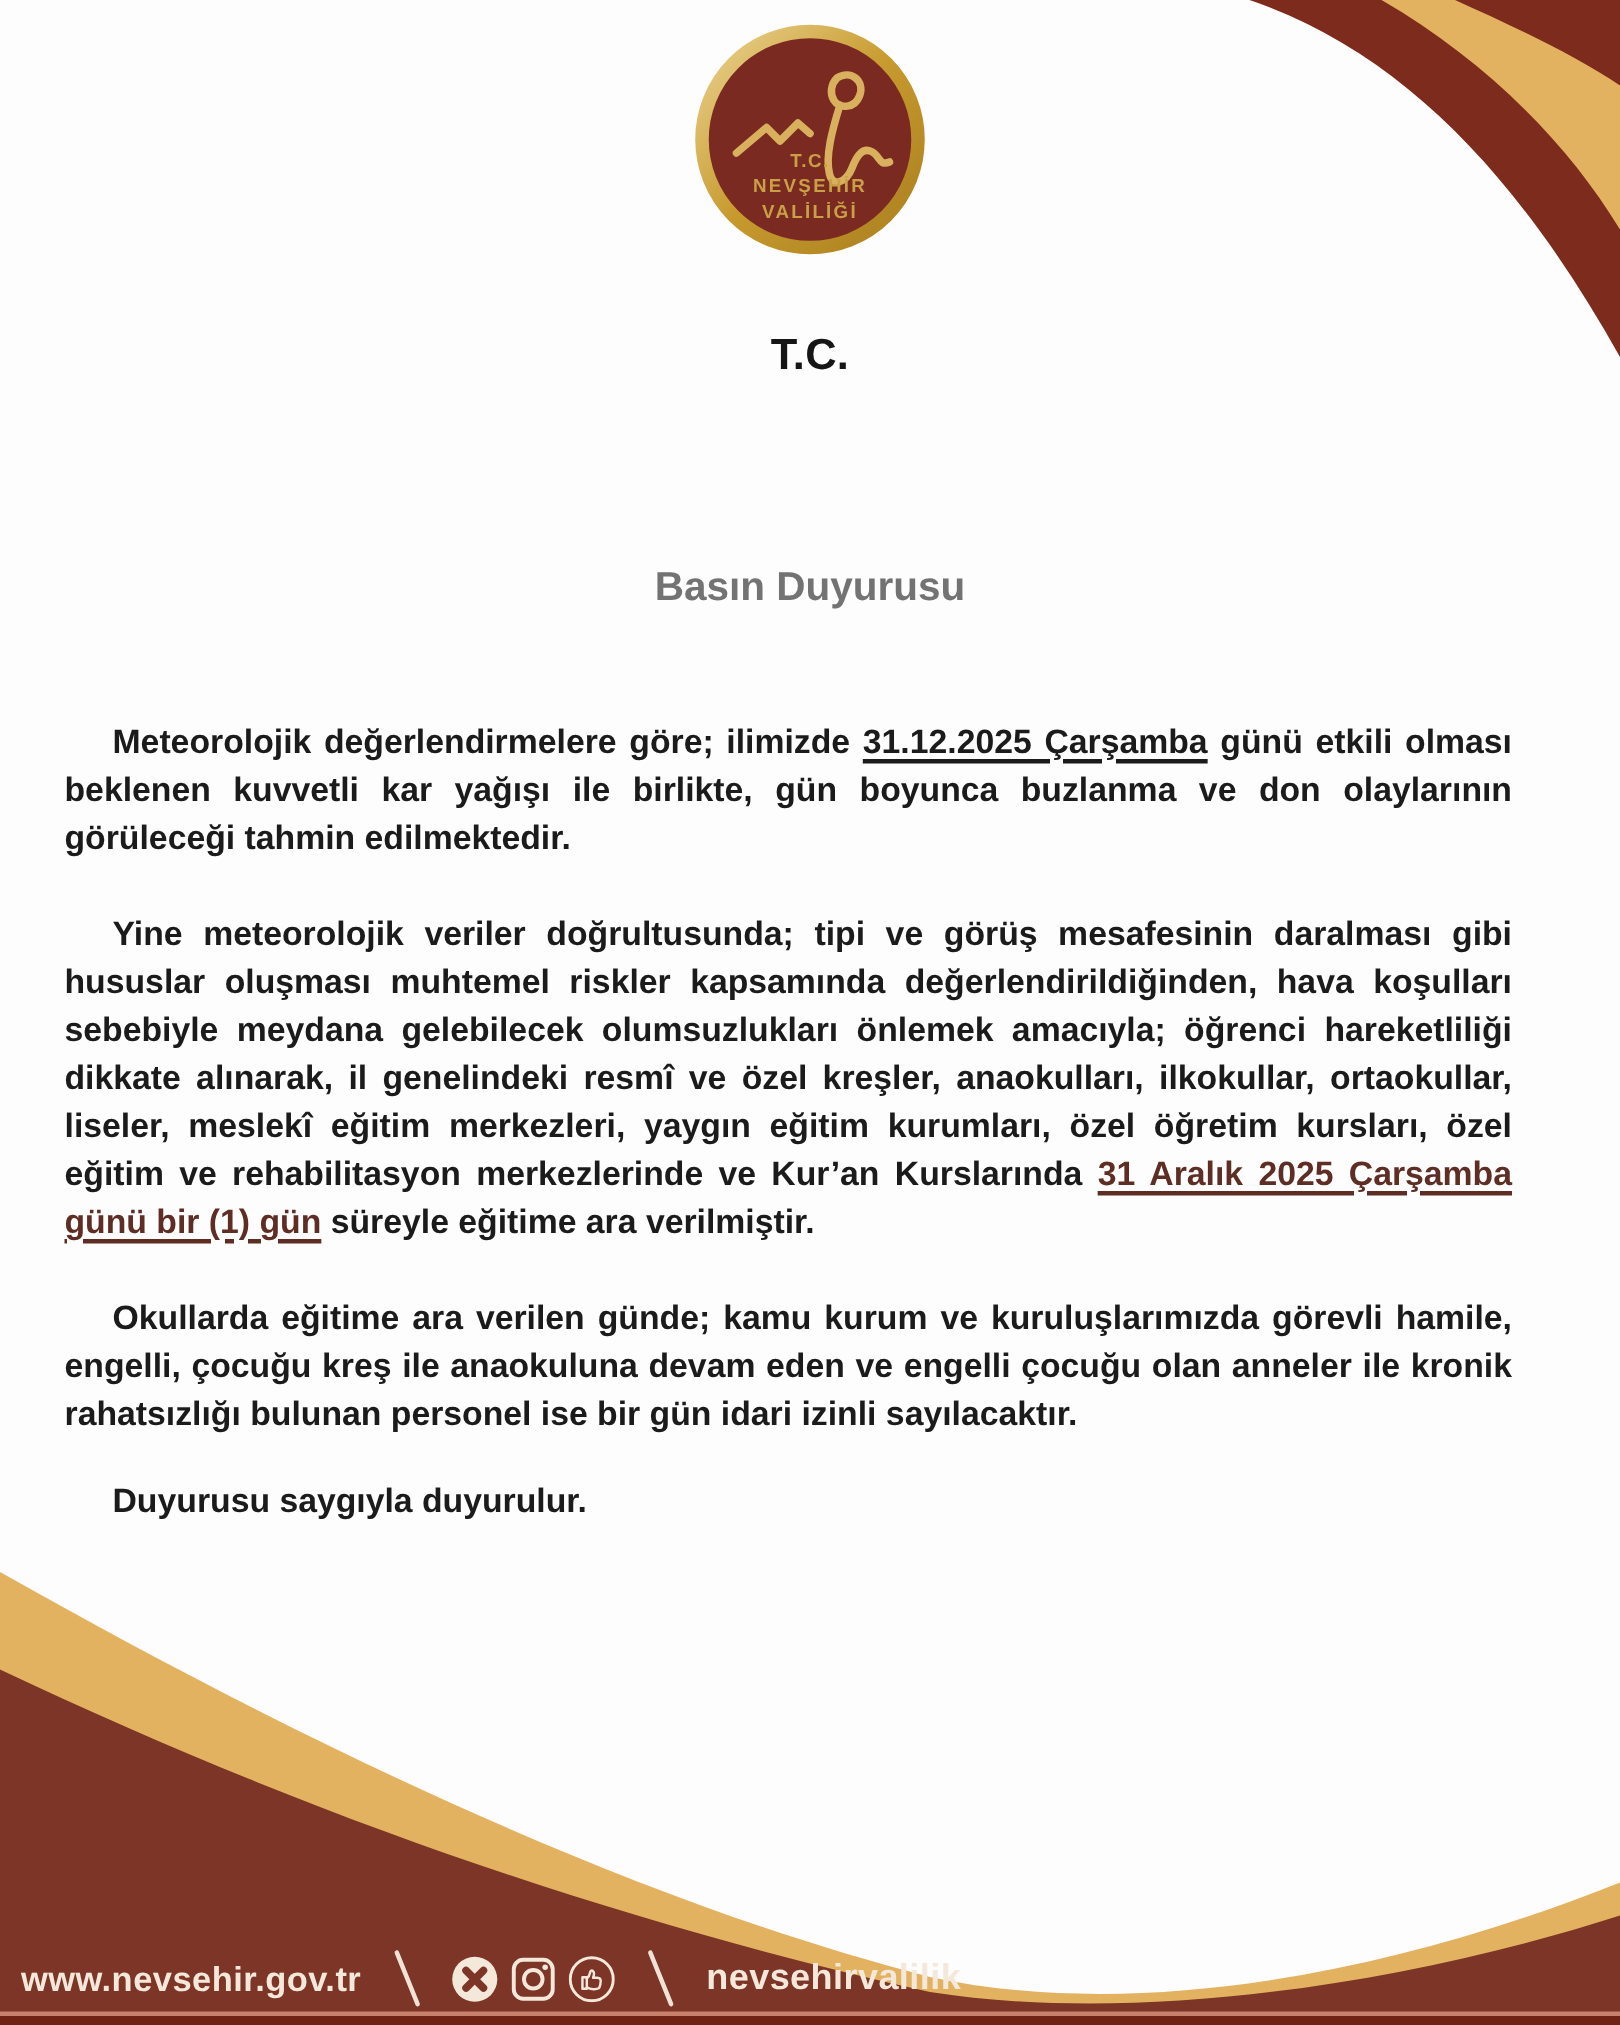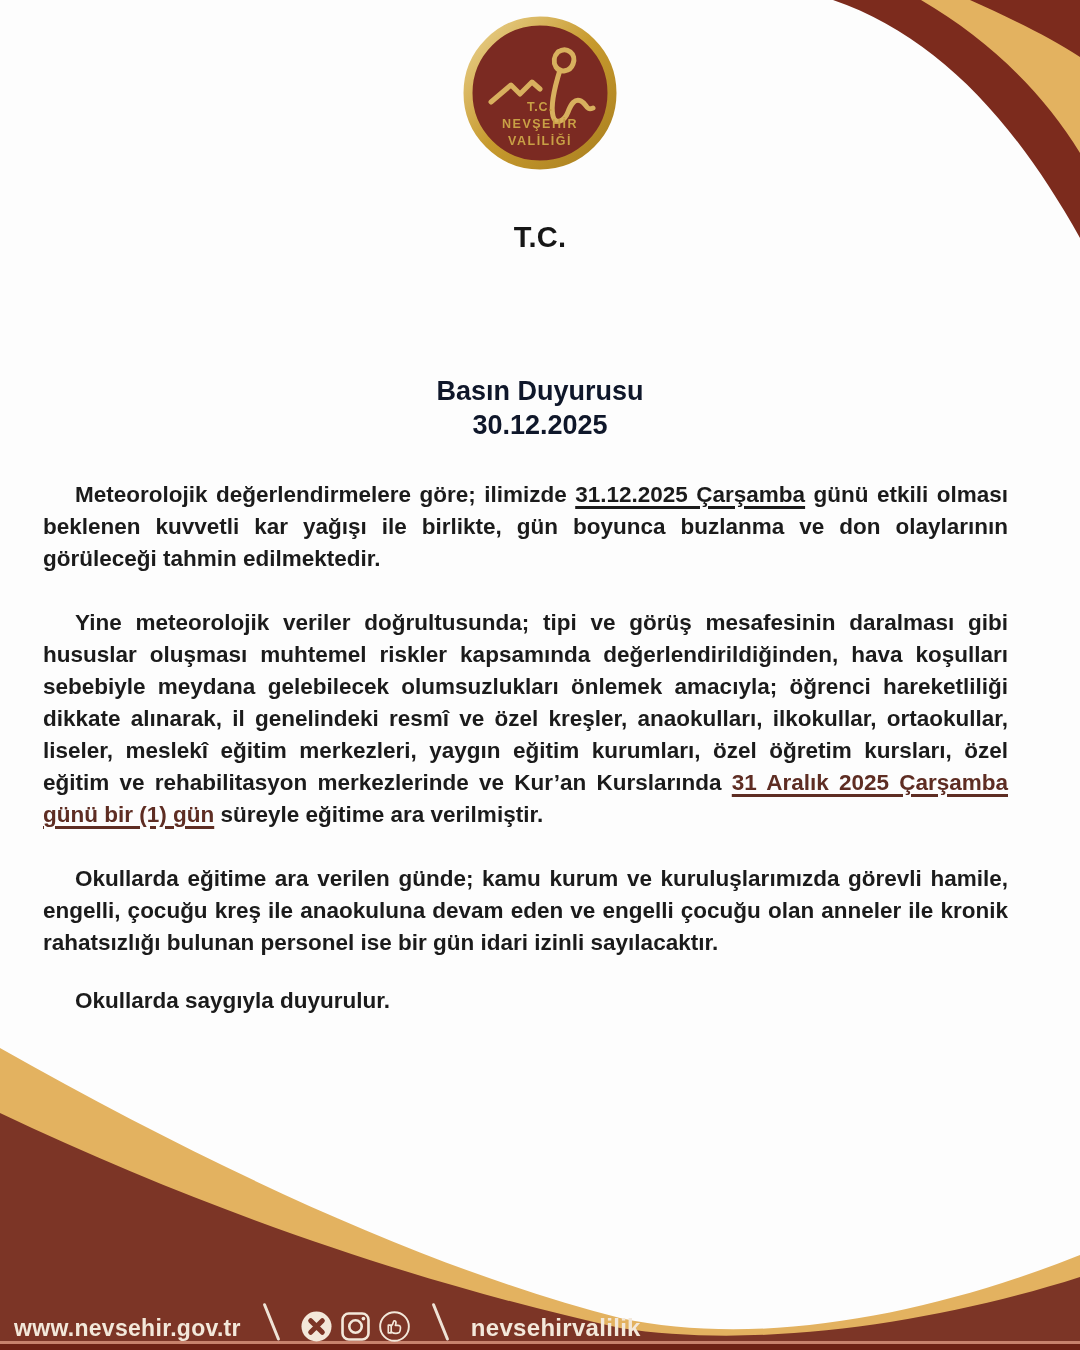--- a/index.html
+++ b/index.html
@@ -13,37 +13,37 @@
   }
   .deco{position:absolute;top:0;left:0;z-index:1;pointer-events:none;}
   .logo{position:absolute;top:14px;left:50%;margin-left:-79px;z-index:2;}
   .header{
     position:absolute;top:219px;left:0;right:0;z-index:2;
     text-align:center;font-weight:bold;color:#161616;
     font-size:29px;line-height:37px;letter-spacing:0.2px;
   }
   .subheader{
     position:absolute;top:374px;left:0;right:0;z-index:2;
-    text-align:center;font-weight:bold;color:#0f172a;
+    text-align:center;font-weight:bold;color:#737373;
     font-size:27px;line-height:34px;
   }
   .body-text{
     position:absolute;top:479px;left:43px;width:965px;z-index:2;
     font-size:22.5px;line-height:32px;font-weight:bold;color:#1b1b1b;
     text-align:justify;
   }
   .body-text p{margin:0 0 32px;text-indent:32px;}
   .body-text p.p2{margin-bottom:32px;}
   .body-text p.p3{margin-bottom:26px;}
   .body-text p.signoff{text-align:left;margin:0;}
   .ul{text-decoration:underline;text-decoration-thickness:2.5px;text-underline-offset:4px;}
   .ul-maroon{color:#5E2D23;}
   .footer-bar{
     position:absolute;top:1296px;left:14px;right:0;height:46px;z-index:3;
-    display:flex;align-items:flex-end;gap:25px;
+    display:flex;align-items:center;gap:25px;
     color:#F3E8DA;font-weight:bold;
   }
   .footer-site{font-size:23px;letter-spacing:0.3px;}
   .footer-handle{font-size:24px;letter-spacing:0.3px;}
   .slash{width:2.5px;height:40px;background:#EFE3D6;border-radius:2px;transform:rotate(-22deg);margin:0 4px;}
   .icons{display:flex;align-items:center;gap:8px;}
   .icons svg{display:block;}
 </style>
 </head>
 <body>
@@ -79,31 +79,30 @@
     <text x="79" y="114" text-anchor="middle" font-size="12.5" font-weight="bold" fill="#C9A045" letter-spacing="1.5">NEVŞEHİR</text>
     <text x="79" y="131" text-anchor="middle" font-size="12.5" font-weight="bold" fill="#C9A045" letter-spacing="1.5">VALİLİĞİ</text>
   </svg>
 
   <div class="header">
     <div>T.C.</div>
   </div>
 
   <div class="subheader">
     <div>Basın Duyurusu</div>
-    <div>30.12.2025</div>
   </div>
 
   <div class="body-text">
     <p class="p1"><span>Meteorolojik değerlendirmelere göre; ilimizde </span><span class="ul">31.12.2025 Çarşamba</span><span> günü etkili olması beklenen kuvvetli kar yağışı ile birlikte, gün boyunca buzlanma ve don olaylarının görüleceği tahmin edilmektedir.</span></p>
 
     <p class="p2"><span>Yine meteorolojik veriler doğrultusunda; tipi ve görüş mesafesinin daralması gibi hususlar oluşması muhtemel riskler kapsamında değerlendirildiğinden, hava koşulları sebebiyle meydana gelebilecek olumsuzlukları önlemek amacıyla; öğrenci hareketliliği dikkate alınarak, il genelindeki resmî ve özel kreşler, anaokulları, ilkokullar, ortaokullar, liseler, meslekî eğitim merkezleri, yaygın eğitim kurumları, özel öğretim kursları, özel eğitim ve rehabilitasyon merkezlerinde ve Kur’an Kurslarında </span><span class="ul ul-maroon">31 Aralık 2025 Çarşamba günü bir (1) gün</span><span> süreyle eğitime ara verilmiştir.</span></p>
 
     <p class="p3"><span>Okullarda eğitime ara verilen günde; kamu kurum ve kuruluşlarımızda görevli hamile, engelli, çocuğu kreş ile anaokuluna devam eden ve engelli çocuğu olan anneler ile kronik rahatsızlığı bulunan personel ise bir gün idari izinli sayılacaktır.</span></p>
 
-    <p class="signoff">Okullarda saygıyla duyurulur.</p>
+    <p class="signoff">Duyurusu saygıyla duyurulur.</p>
   </div>
 
   <div class="footer-bar">
     <span class="footer-site">www.nevsehir.gov.tr</span>
     <span class="slash"></span>
     <span class="icons">
       <svg width="31" height="31" viewBox="0 0 32 32">
         <circle cx="16" cy="16" r="15.5" fill="#F3E8DA"></circle>
         <path d="M10,10 L22,22 M22,10 L10,22" stroke="#7C3526" stroke-width="5.2" stroke-linecap="round"></path>
       </svg>

